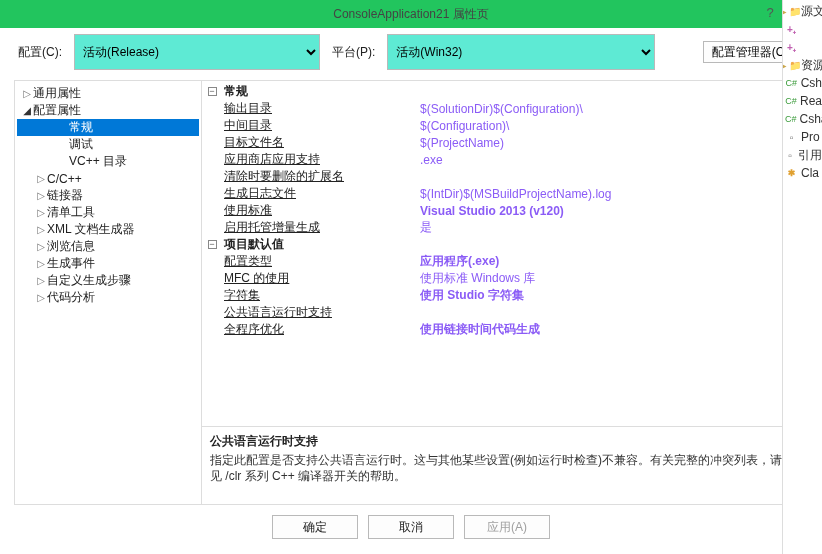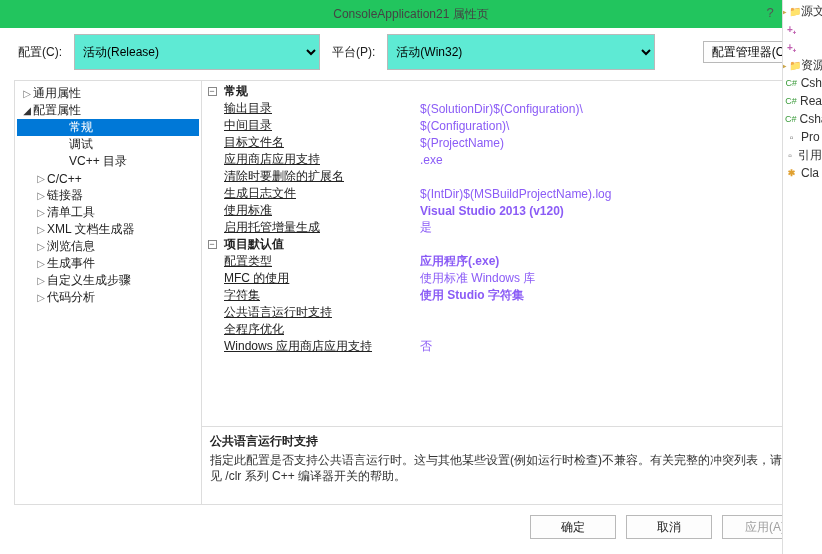--- a/index.html
+++ b/index.html
@@ -38,21 +38,21 @@
 .pg-row.section .pg-name { font-weight: bold; }
 .pg-row .pg-name { width: 198px; padding-left: 2px; color: #222; white-space: nowrap; }
 .pg-row.leaf .pg-name { padding-left: 22px; width: 218px; text-decoration: underline; }
 .pg-row .pg-val { flex: 1; color: #8b5cf6; white-space: nowrap; overflow: hidden; }
 .pg-row .pg-val.bold { font-weight: bold; }
 
 .descpanel { height: 78px; border-top: 1px solid #ddd; padding: 6px 8px; }
 .descpanel .dtitle { font-weight: bold; color: #222; margin-bottom: 2px; }
 .descpanel .dbody { color: #333; line-height: 1.35; }
 
-.footer { display: flex; justify-content: flex-end; gap: 10px; padding: 10px 14px 0 14px; }
+.footer { display: flex; justify-content: center; gap: 10px; padding: 10px 14px 0 14px; }
 .footer button { width: 86px; height: 24px; border: 1px solid #b9b9b9; background: #fdfdfd; color: #222; }
 .footer button:disabled { color: #a0a0a0; }
 
 .sidepanel { position: absolute; right: 0; top: 0; width: 40px; height: 554px; border-left: 1px solid #ddd; background: #fff; padding-top: 2px; }
 .sidepanel .sp-item { display: flex; align-items: center; height: 18px; padding-left: 2px; gap: 3px; white-space: nowrap; overflow: hidden; font-size: 11px; }
 .sp-ico { width: 13px; height: 13px; display: inline-flex; align-items: center; justify-content: center; font-size: 10px; }
 .sp-ico.folder { color: #caa64a; }
 .sp-ico.plus { color: #c060b0; font-weight: bold; }
 .sp-ico.cs { color: #3a9b3a; font-size: 9px; }
 .sp-ico.ref { color: #555; }
@@ -193,24 +193,21 @@
         </div>
         <div class="pg-row leaf">
           <span class="pg-name">字符集</span>
           <span class="pg-val bold">使用 Studio 字符集</span>
         </div>
         <div class="pg-row leaf">
           <span class="pg-name">公共语言运行时支持</span>
         </div>
         <div class="pg-row leaf">
           <span class="pg-name">全程序优化</span>
-        </div>
-        <div class="pg-row leaf">
-          <span class="pg-name">Windows 应用商店应用支持</span>
-          <span class="pg-val">否</span>
+          <span class="pg-val bold">使用链接时间代码生成</span>
         </div>
       </div>
     <div class="descpanel">
       <div class="dtitle">公共语言运行时支持</div>
       <div class="dbody">指定此配置是否支持公共语言运行时。这与其他某些设置(例如运行时检查)不兼容。有关完整的冲突列表，请参见 /clr 系列 C++ 编译器开关的帮助。</div>
     </div>
   </div>
 </div>
 
 <div class="footer">

